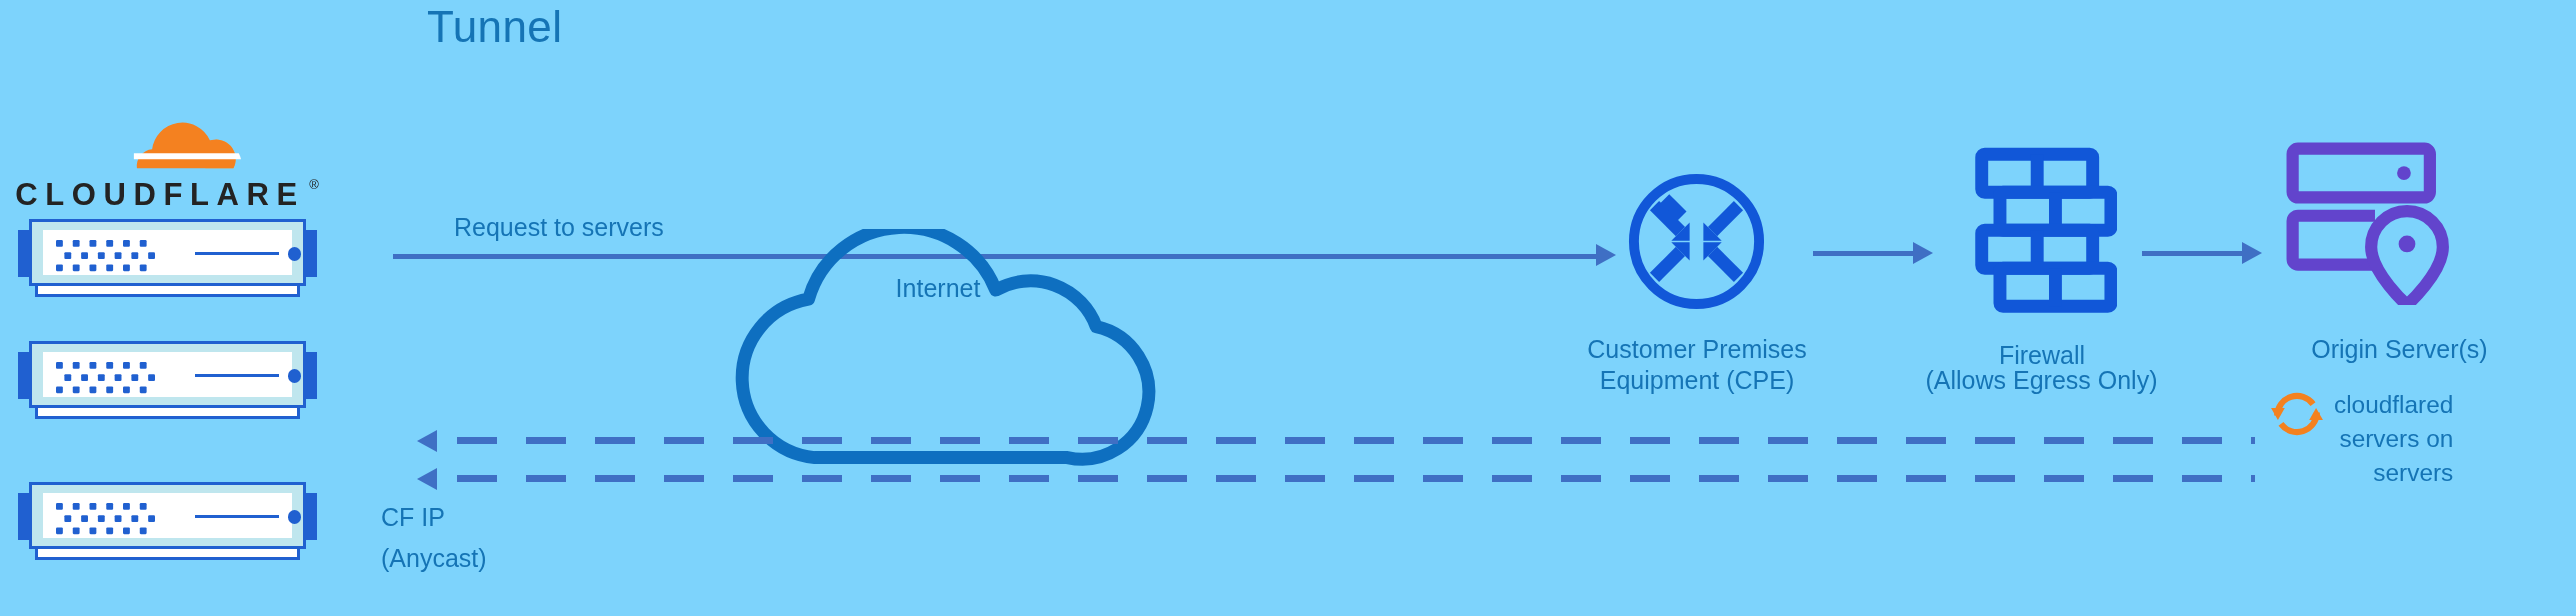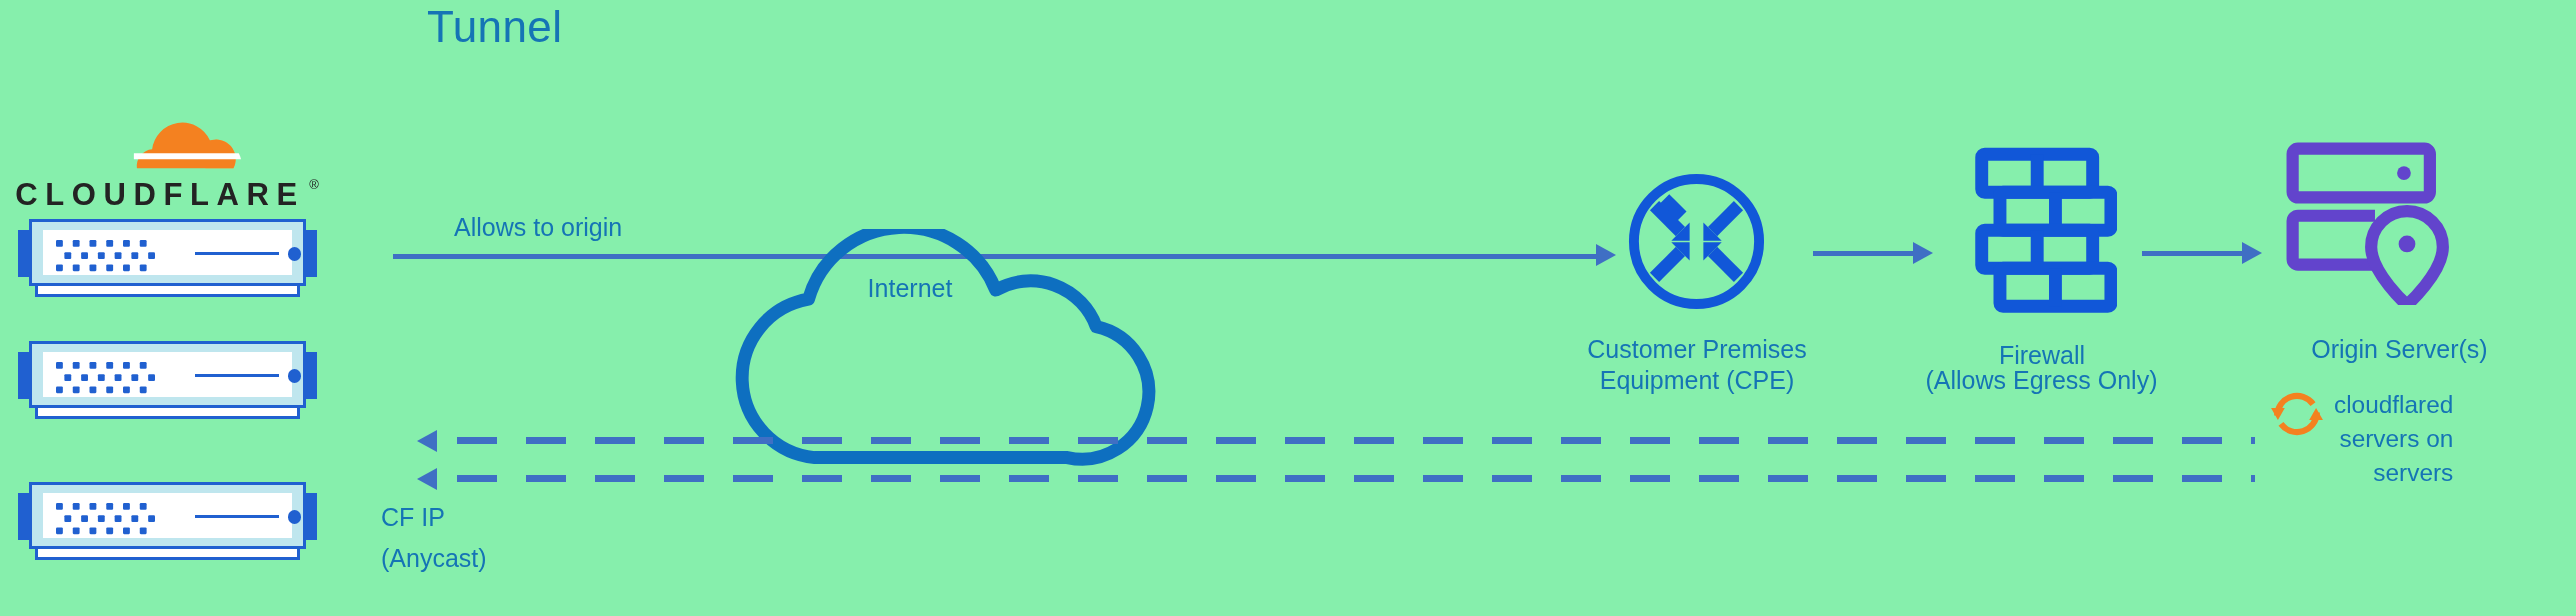--- a/index.html
+++ b/index.html
@@ -7,21 +7,21 @@
     padding: 0;
     background: #ffffff;
   }
   body {
     font-family: "Liberation Sans", sans-serif;
   }
   #canvas {
     position: relative;
     width: 2576px;
     height: 617px;
-    background: #86efac;
+    background: #7dd3fc;
     overflow: hidden;
   }
   .abs { position: absolute; }
 
   
   #diagram-title {
     left: 427px;
     top: 1.5px;
     font-size: 44px;
     color: #1574b5;
@@ -124,21 +124,21 @@
     text-align: center;
     white-space: nowrap;
   }
   .flow-label {
     color: #1574b5;
     font-size: 25px;
     line-height: 32px;
     white-space: nowrap;
   }
   #cloud-label {
-    left: 788px;
+    left: 816px;
     top: 274px;
     width: 244px;
     text-align: center;
     font-size: 25px;
     color: #1574b5;
   }
 
   
   .solid-arrow-line {
     height: 5.3px;
@@ -285,21 +285,21 @@
             <rect x="88" y="32" width="9" height="9" rx="1.5"></rect>
             <rect x="110" y="32" width="9" height="9" rx="1.5"></rect>
           </g>
         </svg>
         <div class="rack-line"></div>
         <div class="rack-led"></div>
       </div>
     </div>
   </div>
 
-  <div class="abs flow-label" style="left:454px; top:211px;">Allows to origin</div>
+  <div class="abs flow-label" style="left:454px; top:211px;">Request to servers</div>
   <div class="abs solid-arrow-line" style="left:393px; top:254px; width:1205px;"></div>
   <div class="abs arrow-head-right" style="left:1596px; top:244px;"></div>
 
   <div class="abs" style="left:708px; top:229px;">
     <svg width="472" height="244" viewBox="0 0 620 320">
       <path d="M140 300
                a105 105 0 0 1 -8 -208
                a130 130 0 0 1 246 -12
                a92 92 0 0 1 132 48
                a86 86 0 0 1 -38 172

